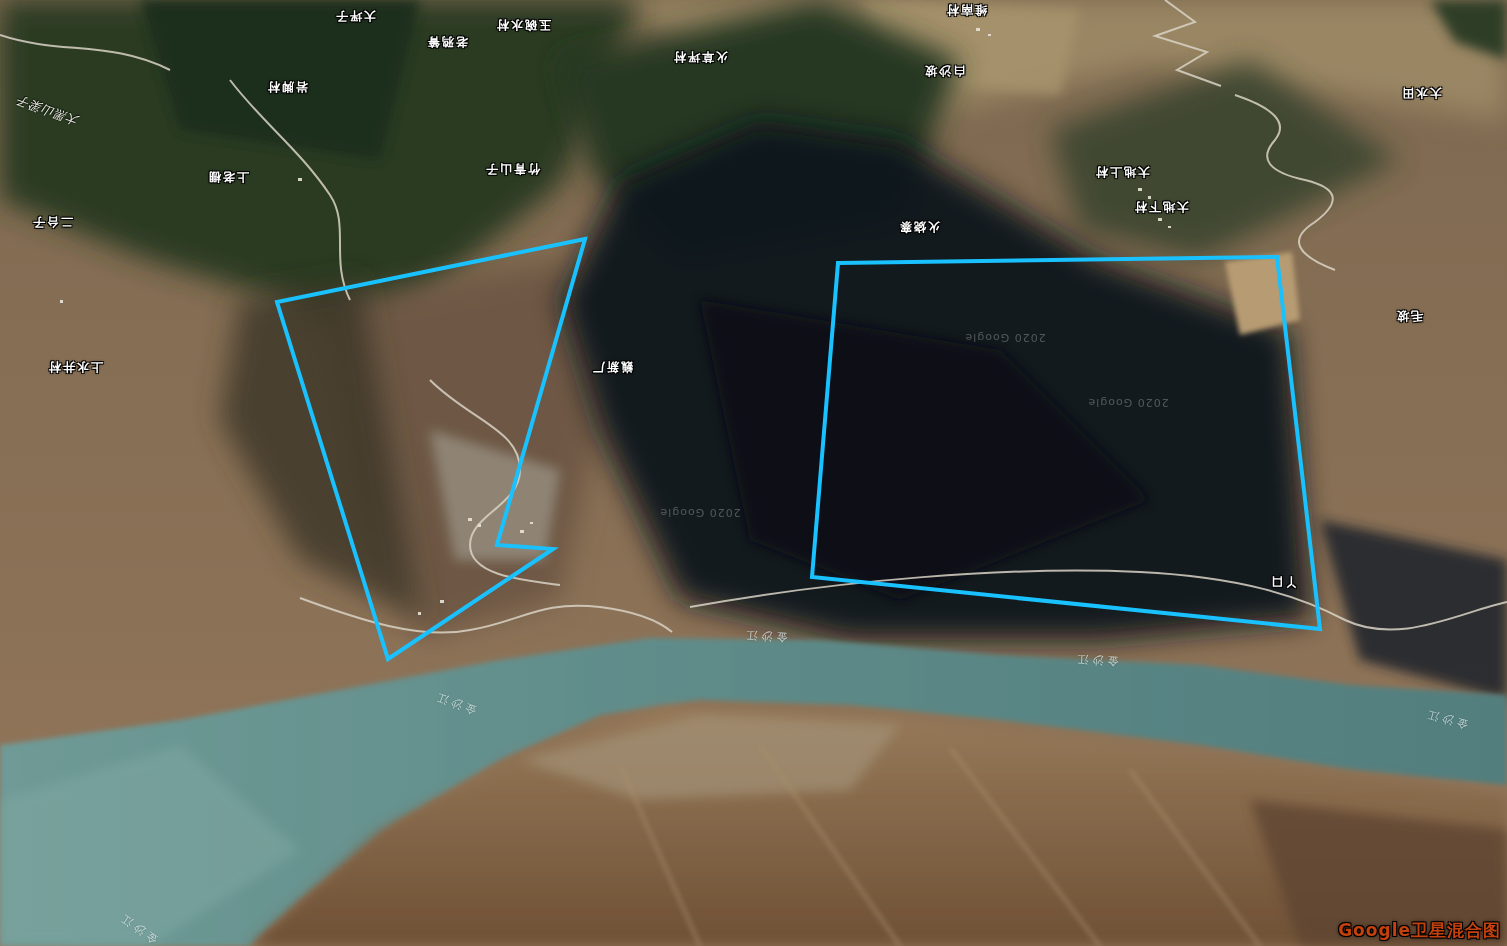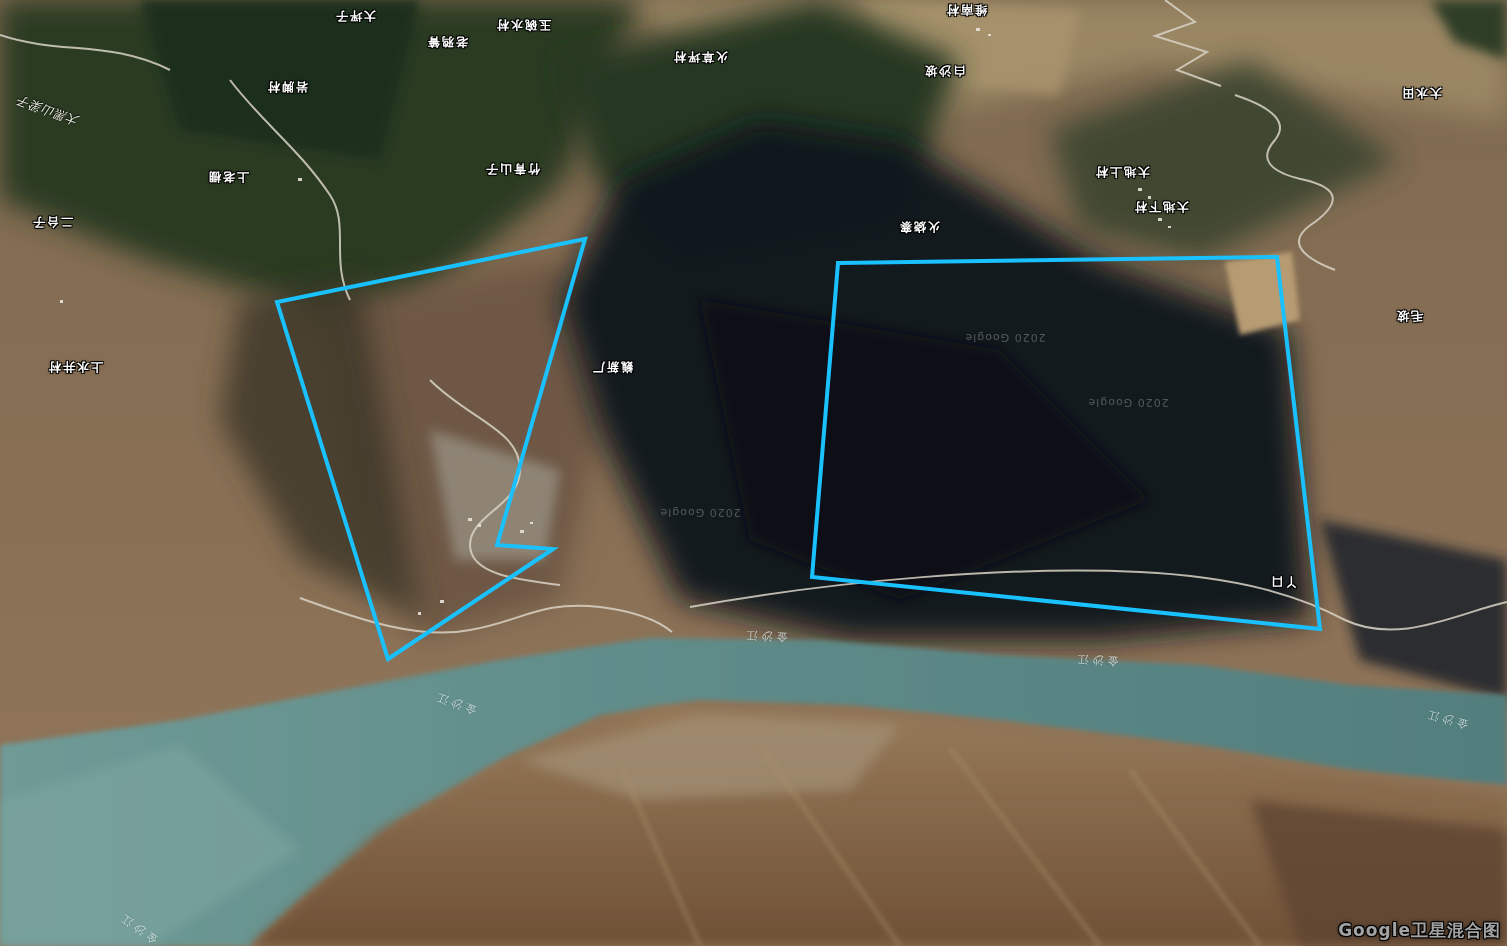--- a/index.html
+++ b/index.html
@@ -9,21 +9,21 @@
   #labels-layer{position:absolute;left:0;top:0;width:100%;height:100%;pointer-events:none;}
   .map-label{position:absolute;white-space:nowrap;color:#fff;font-weight:bold;
              font-size:12px;letter-spacing:2px;
              text-shadow:-1px -1px 0 #000,1px -1px 0 #000,-1px 1px 0 #000,1px 1px 0 #000,0 0 3px #000;}
   .lbl-river{color:#dcebea;font-weight:normal;font-size:11px;opacity:.8;letter-spacing:4px;
              text-shadow:0 0 2px rgba(0,0,0,.35);}
   .lbl-nature{font-style:italic;font-weight:normal;color:#eef0e4;font-size:12px;letter-spacing:1px;
               text-shadow:0 0 2px #000,1px 1px 0 rgba(0,0,0,.6);}
   .lbl-watermark{color:#9aa0a4;font-weight:normal;font-size:11px;opacity:.45;letter-spacing:1px;
                  text-shadow:none;}
-  #map-type{position:absolute;right:6px;bottom:4px;color:#a3a3a3;font-weight:bold;font-size:17px;
+  #map-type{position:absolute;right:6px;bottom:4px;color:#c2410c;font-weight:bold;font-size:17px;
             letter-spacing:1px;
             text-shadow:-1px -1px 0 #000,1px -1px 0 #000,-1px 1px 0 #000,1px 1px 0 #000,0 0 4px #000;}
 </style>
 </head>
 <body>
 
 <div id="viewport">
 
   <svg id="terrain" viewBox="0 0 1507 946" preserveAspectRatio="none">
     <defs>

